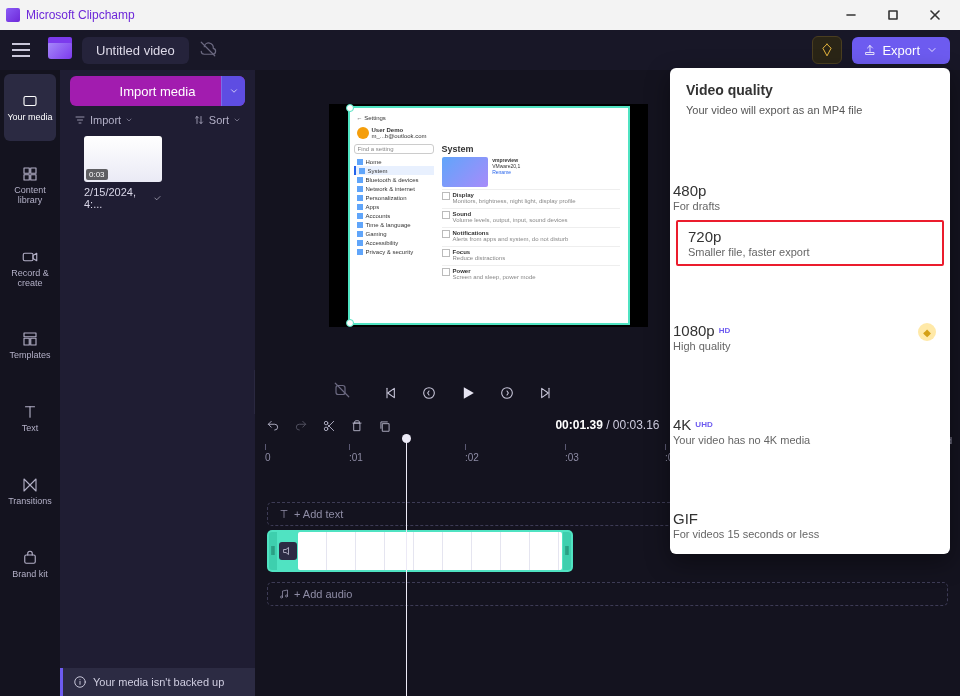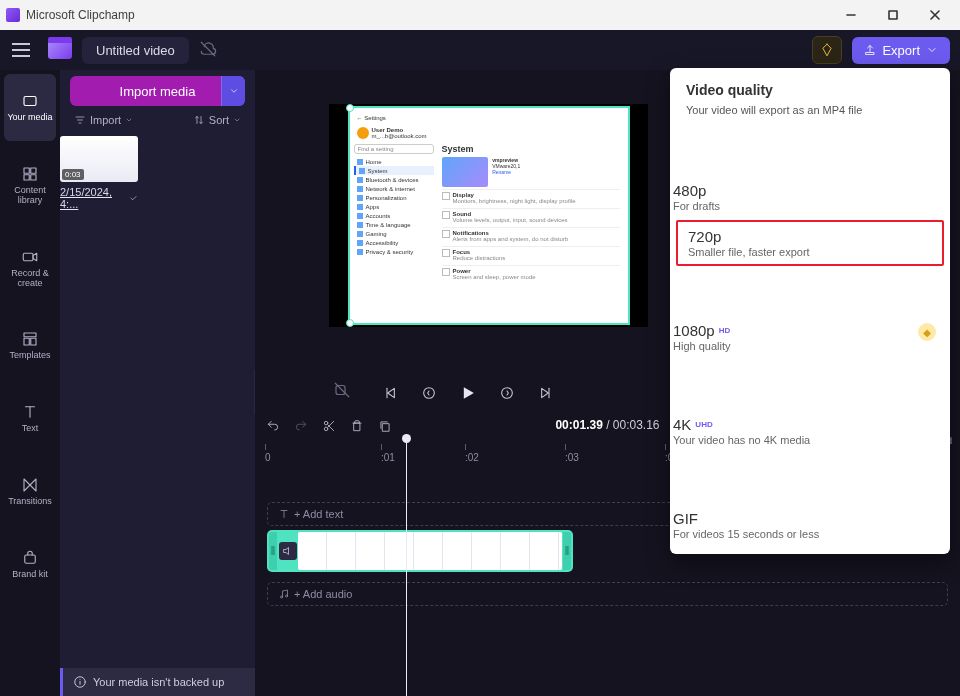--- a/index.html
+++ b/index.html
@@ -1,19 +1,19 @@
 <!DOCTYPE html>
 <html><head>
 <meta charset="utf-8">
 <style>
   * { box-sizing: border-box; margin: 0; padding: 0; font-family: "Segoe UI", Arial, sans-serif; }
   body { background: #1c1b2e; width: 960px; height: 696px; overflow: hidden; color: #e7e5f2; font-size: 12px; }
 
   
-  .titlebar { height: 30px; background: #f3f3f3; color: #404040; display: flex; align-items: center; justify-content: space-between; padding: 0 6px; }
+  .titlebar { height: 30px; background: #f3f3f3; color: #6d28d9; display: flex; align-items: center; justify-content: space-between; padding: 0 6px; }
   .titlebar-left { display: flex; align-items: center; gap: 6px; font-size: 12px; }
   .titlebar-logo { width: 14px; height: 14px; background: linear-gradient(135deg,#8b5cf6,#6d28d9); border-radius: 2px; }
   .titlebar-right { display: flex; gap: 4px; }
   .win-btn { width: 38px; height: 24px; display: flex; align-items: center; justify-content: center; color: #333; }
   .win-btn svg { width: 10px; height: 10px; }
 
   
   .topbar { height: 40px; background: #181727; display: flex; align-items: center; justify-content: space-between; padding: 0 10px; gap: 10px; }
   .topbar-left, .topbar-right { display: flex; align-items: center; gap: 10px; }
   .hamburger { width: 28px; height: 24px; display: flex; flex-direction: column; justify-content: center; gap: 4px; padding-left:2px;}
@@ -32,21 +32,21 @@
   .rail-item { width:52px; display:flex; flex-direction:column; align-items:center; gap:3px; padding:18px 0; border-radius:6px; color:#b3b0c7; font-size:9px; text-align:center; line-height:1.1;}
   .rail-item.active { background:#2b2a42; color:#fff;}
   .rail-item .ico { width:20px; height:18px; display:flex; align-items:center; justify-content:center; }
   .rail-item svg { width:18px; height:18px; stroke:currentColor; fill:none; stroke-width:1.5;}
 
   .panel { width: 195px; background: #1f1d33; display:flex; flex-direction:column; position:relative;}
   .import-btn { margin:6px 10px 0 10px; background:#a21caf; color:#fff; border-radius:6px; height:30px; display:flex; align-items:center; justify-content:center; font-size:13px; position:relative;}
   .import-caret { position:absolute; right:0; top:0; bottom:0; width:24px; border-left:1px solid rgba(255,255,255,.18); display:flex; align-items:center; justify-content:center; background:#5e4de2; border-radius:0 6px 6px 0;}
   .filter-sort { display:flex; justify-content:space-between; padding:8px 14px; color:#b3b0c7; font-size:11px;}
   .fs-item { display:flex; align-items:center; gap:4px; }
-  .thumb { margin:2px 0; width:78px;text-decoration:underline; }
+  .thumb { margin:2px 24px; width:78px; }
   .thumb-img { width:78px; height:46px; border-radius:3px; background:linear-gradient(#ffffff,#eaeaf5); position:relative; }
   .thumb-img::after{content:"0:03"; position:absolute; bottom:2px; left:2px; font-size:8px; background:rgba(0,0,0,.6); color:#fff; padding:1px 3px; border-radius:2px;}
   .thumb-label { font-size:11px; color:#d8d6e7; margin-top:4px; display:flex; align-items:center; gap:4px;}
   .thumb-label svg{width:10px;height:10px;}
 
   .panel-footer { position:absolute; bottom:0; left:0; right:0; height:28px; background:#2c2b43; display:flex; align-items:center; gap:6px; padding:0 10px; color:#cfcde0; font-size:11px; border-left:3px solid #6d5bf0;}
   .panel-footer svg{width:14px;height:14px;}
 
   .collapse-tab { position:absolute; right:-11px; top:300px; width:12px; height:44px; background:#2a2840; border-radius:0 6px 6px 0; display:flex; align-items:center; justify-content:center; color:#888;}
 
@@ -550,21 +550,21 @@
             </svg>
           </div>
       </div>
       <div class="speed-ind">
         <div class="g"></div>
         <span>Speed</span>
       </div>
 
       <div class="ruler" id="ruler">
           <div class="tick" style="left: 0px;">0</div>
-          <div class="tick" style="left: 116px;">:01</div>
+          <div class="tick" style="left: 84px;">:01</div>
           <div class="tick" style="left: 200px;">:02</div>
           <div class="tick" style="left: 300px;">:03</div>
           <div class="tick" style="left: 400px;">:04</div>
           <div class="tick" style="left: 500px;">:05</div>
           <div class="tick" style="left: 600px;">:06</div>
         </div>
 
       <div class="track-text">
         <svg viewBox="0 0 24 24">
             <line x1="6" y1="5" x2="18" y2="5"></line>

